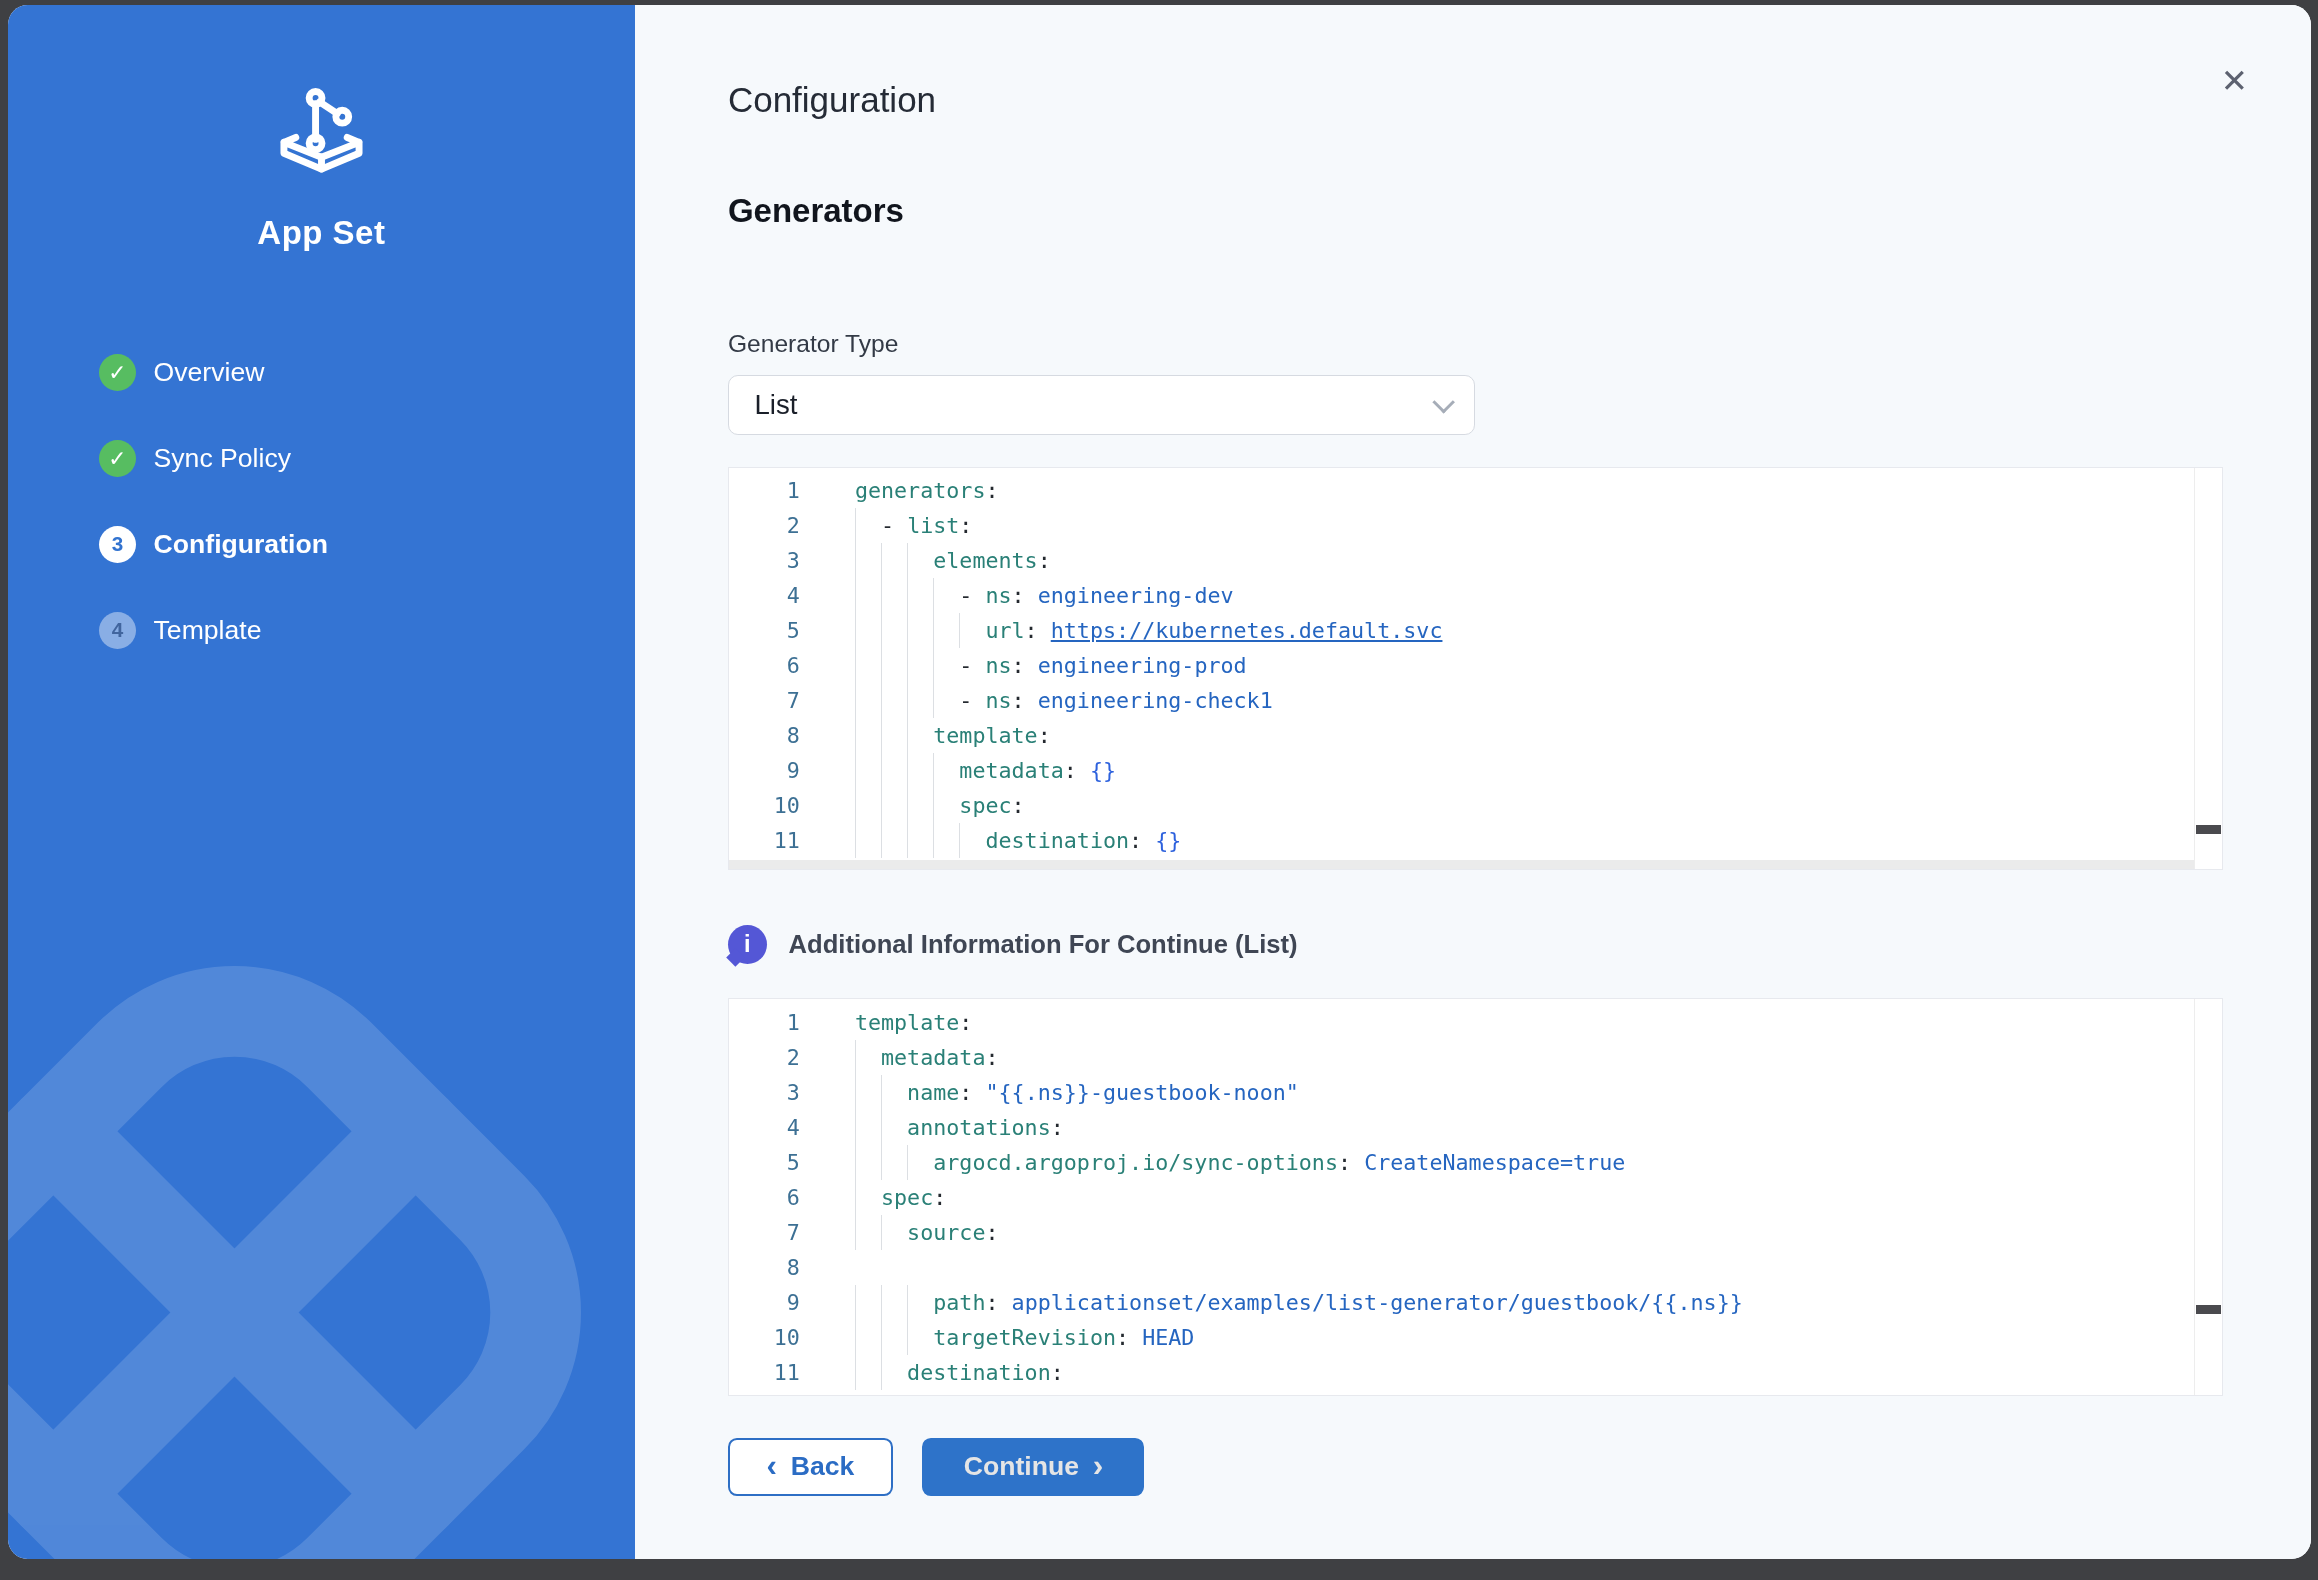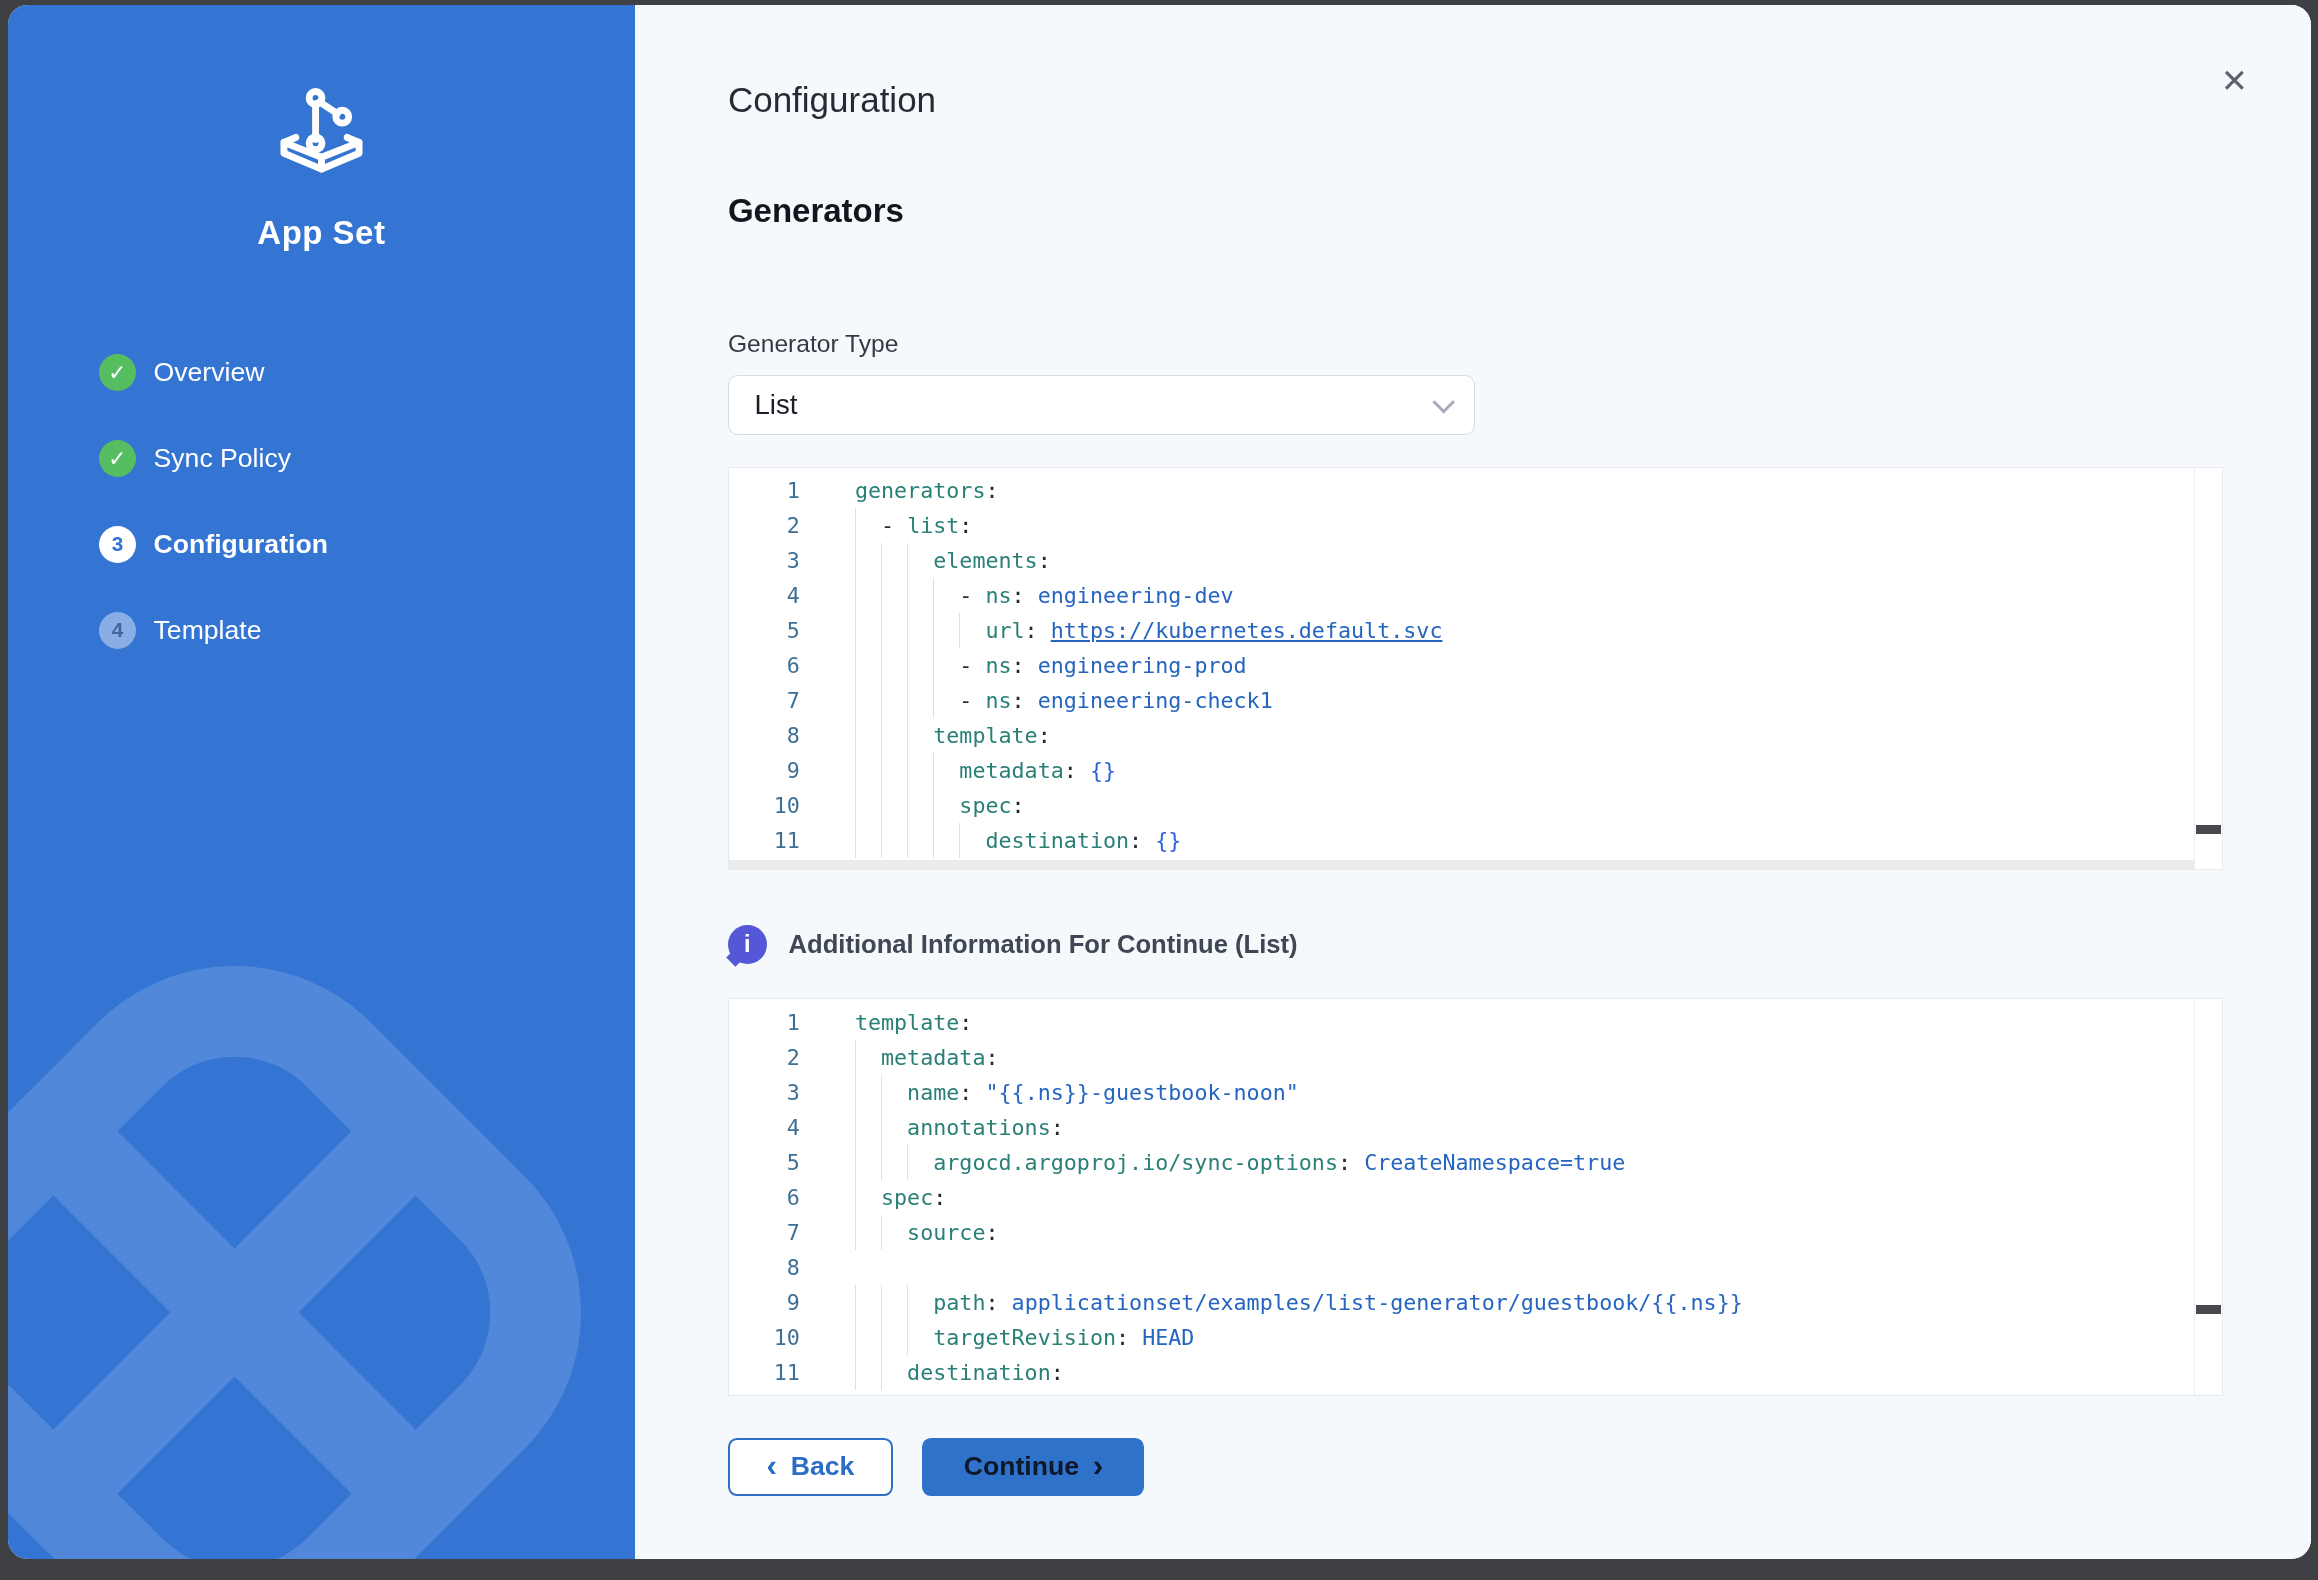--- a/index.html
+++ b/index.html
@@ -79,21 +79,21 @@
                       background:#5457d6; transform:rotate(45deg); }
   .info-label { font-size:25.6px; font-weight:600; color:#3f4654; }
 
   
   .footer { position:absolute; top:1433px; left:93px; display:flex; }
   .btn { height:58px; border-radius:8.9px; display:flex; align-items:center; justify-content:center;
          font-size:26.6px; font-weight:700; cursor:pointer; }
   .btn .chev { font-size:31.5px; font-weight:700; line-height:1; }
   .btn-back { width:165px; background:#ffffff; border:2px solid #2e6fc5; color:#2b6cc4; margin-right:29.6px; }
   .btn-back .chev { margin-right:13.8px; margin-top:-3px; }
-  .btn-continue { width:222px; background:#2e73c9; border:2px solid #2e73c9; color:#0f172a; }
+  .btn-continue { width:222px; background:#2e73c9; border:2px solid #2e73c9; color:#e5e5e5; }
   .btn-continue .chev { margin-left:13.8px; margin-top:-3px; }
 </style>
 </head>
 <body>
 
 <div class="modal">
 
   <div class="sidebar">
     <svg class="watermark" width="749" height="749" viewBox="0 0 760 760" fill="none">
       <g transform="rotate(45 380 380)" stroke="#ffffff" stroke-width="92" stroke-linecap="round" stroke-linejoin="round">

